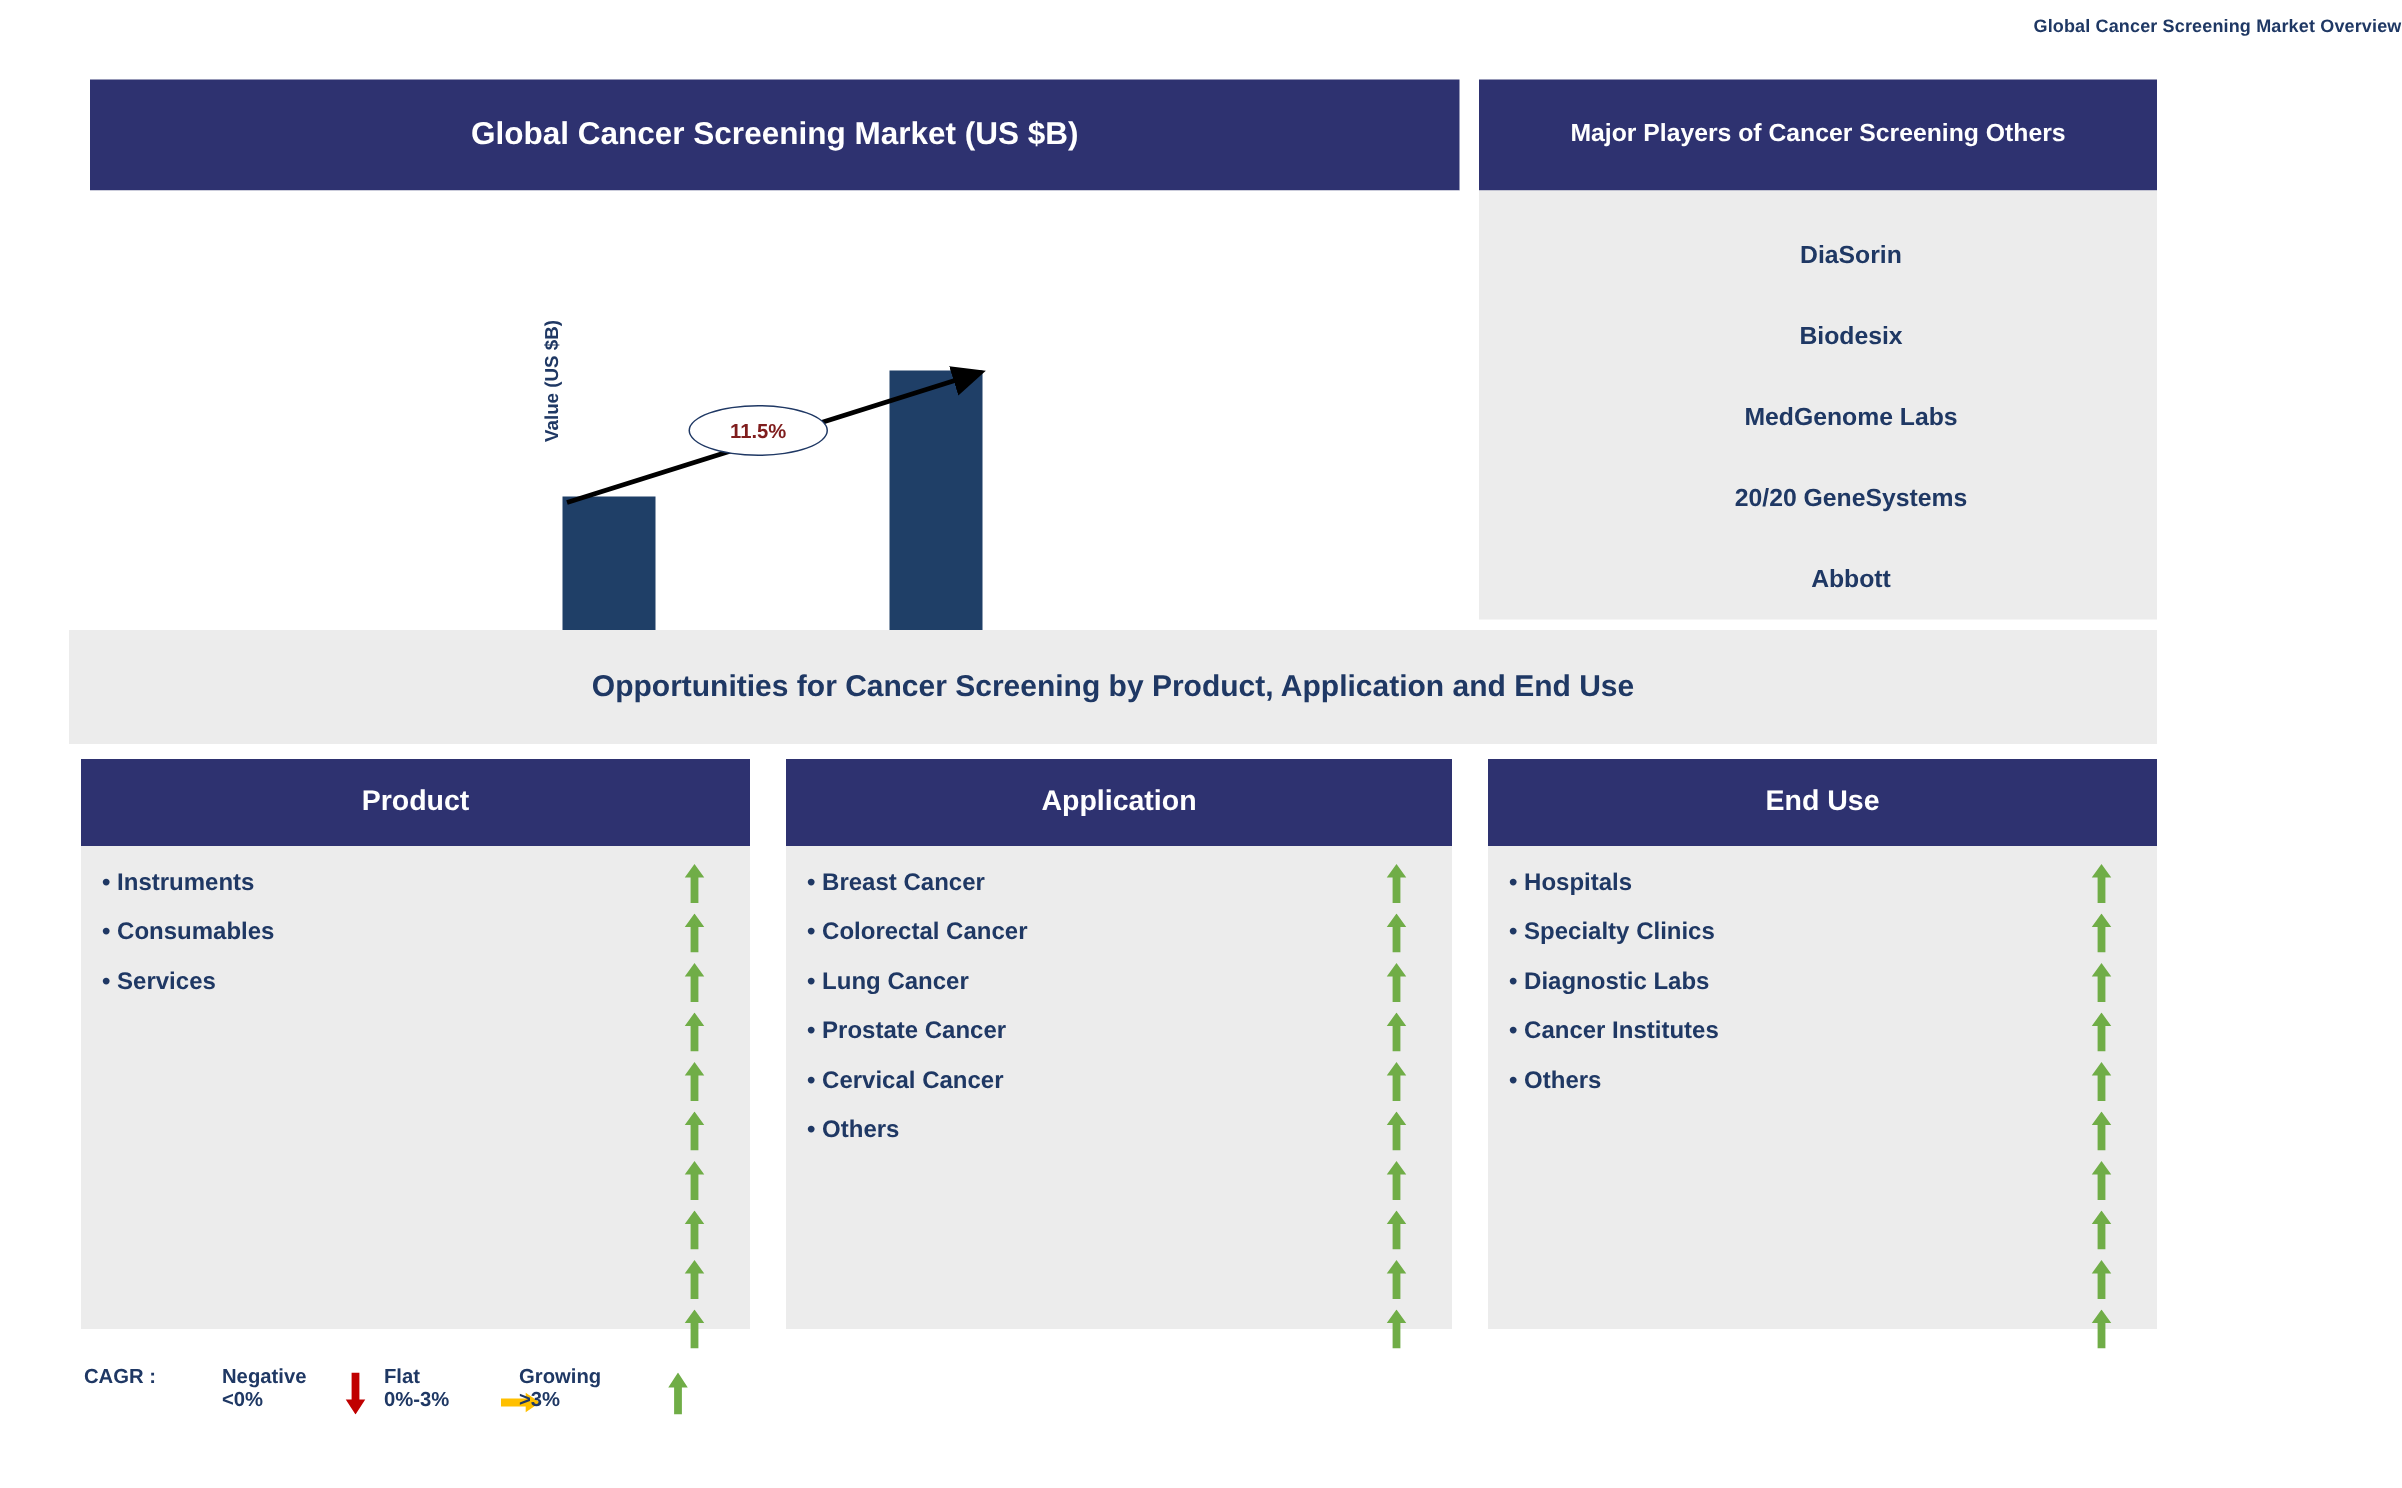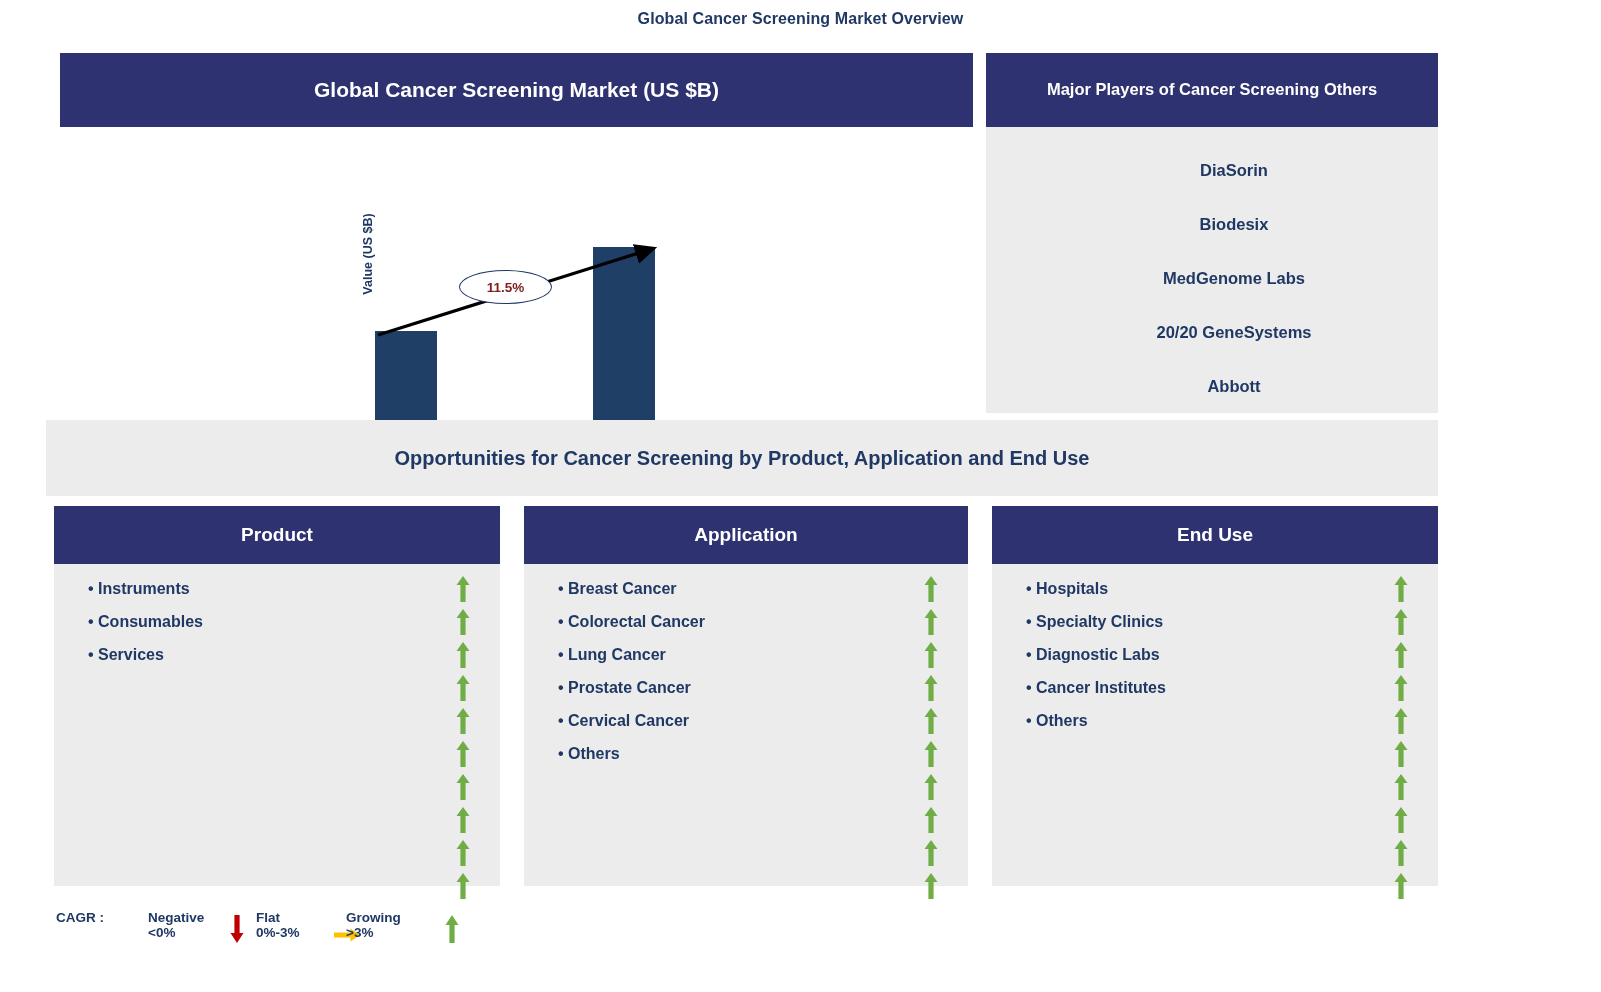--- a/index.html
+++ b/index.html
@@ -14,22 +14,22 @@
     position: relative;
     width: 1601px;
     height: 992px;
     background: #ffffff;
   }
   
   .page-title {
     position: absolute;
     left: 0; top: 10px;
     width: 1601px;
-    text-align: center;
-    font-size: 16px;
+    text-align: right;
+    font-size: 12px;
     font-weight: bold;
     color: #1f3864;
     letter-spacing: 0.1px;
   }
   
   .panel-header {
     background: #2e3270;
     color: #ffffff;
     font-weight: bold;
     display: flex;
@@ -177,21 +177,20 @@
   .seg-body {
     position: relative;
     height: 322px;
     background: #ececec;
     padding: 10px 0 0 0;
   }
   .seg-list {
     position: absolute;
     left: 14px; top: 8px;
     width: 330px;
-    margin-left: 20px;
   }
   .seg-item {
     font-size: 16px;
     font-weight: bold;
     color: #1f3864;
     line-height: 33px;
     white-space: nowrap;
   }
   .arrow-col {
     position: absolute;

